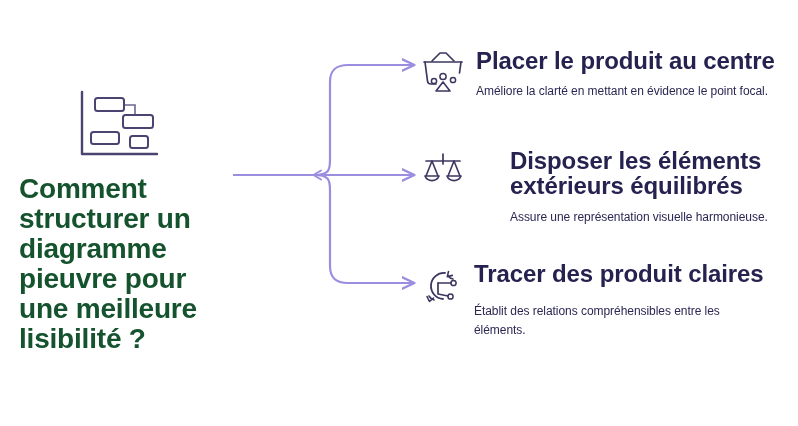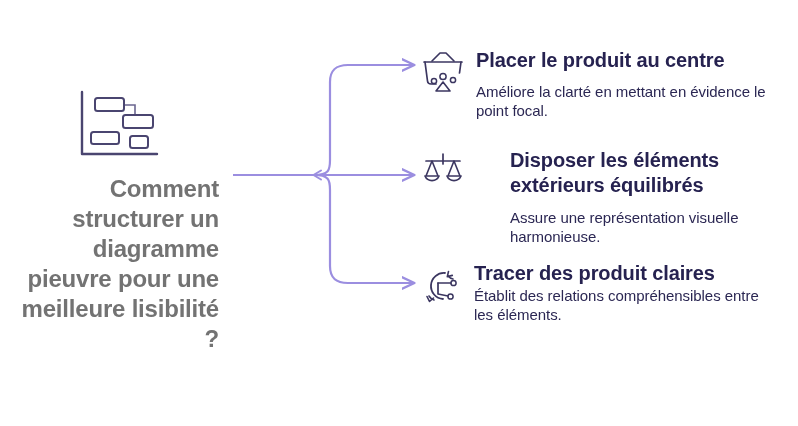--- a/index.html
+++ b/index.html
@@ -44,25 +44,25 @@
     align-items: center;
   }
 
   #root-icon {
     width: 92px;
     height: 74px;
     margin-bottom: 12px;
   }
 
   #root-title {
-    text-align: right;
-    font-size: 24px;
+    text-align: left;
+    font-size: 28px;
     line-height: 30px;
     font-weight: 700;
-    color: #737373;
+    color: #14532d;
     letter-spacing: -0.2px;
     width: 200px;
   }
 
   
   .branch {
     position: absolute;
     display: flex;
     align-items: flex-start;
   }
@@ -73,43 +73,43 @@
     flex: 0 0 46px;
     margin-right: 10px;
     margin-top: 2px;
   }
 
   .branch-text {
     width: 300px;
   }
 
   .branch-heading {
-    font-size: 20px;
+    font-size: 24px;
     line-height: 25px;
     font-weight: 600;
     color: #262250;
     letter-spacing: -0.1px;
     margin: 0;
   }
 
   .branch-desc {
-    font-size: 15px;
+    font-size: 12px;
     line-height: 19px;
     font-weight: 400;
     color: #2b2753;
     margin: 5px 0 0 0;
     letter-spacing: -0.05px;
   }
 
   #branch-1 { left: 420px; top: 48px; }
   #branch-2 { left: 420px; top: 148px; gap: 34px; }
   #branch-3 { left: 418px; top: 261px; }
 
   #branch-2 .branch-desc { margin-top: 10px; }
-  #branch-3 .branch-desc { margin-top: 0; }
+  #branch-3 .branch-desc { margin-top: 16px; }
   #branch-1 .branch-desc { margin-top: 9px; }
 </style>
 </head>
 <body>
 
 <div id="canvas">
 
   <svg id="connectors" viewBox="0 0 798 426" width="798" height="426" xmlns="http://www.w3.org/2000/svg">
     <defs>
       <marker id="arrowRight" markerWidth="7" markerHeight="7" refX="5.6" refY="3" orient="auto" markerUnits="strokeWidth">

